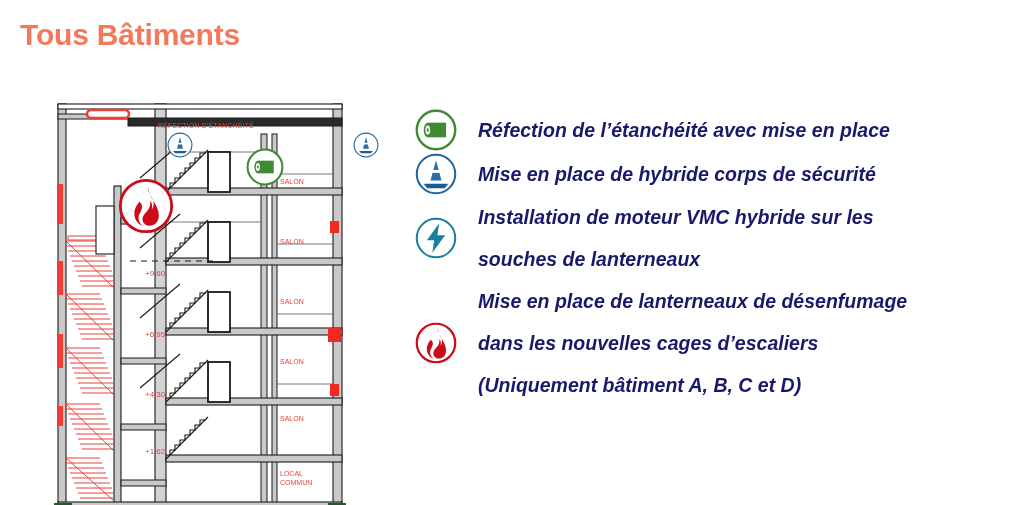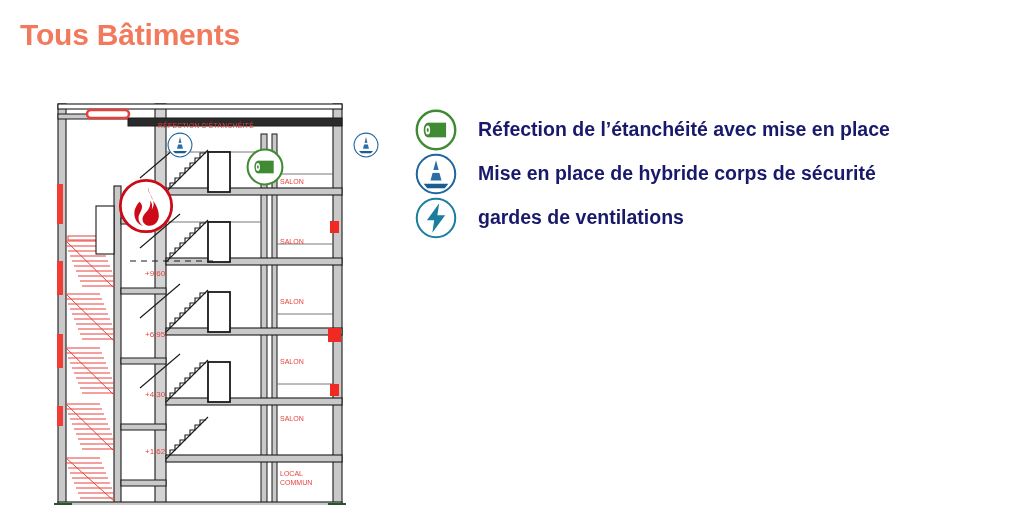--- a/index.html
+++ b/index.html
@@ -36,22 +36,23 @@
   
   #bullets {
     position: absolute;
     left: 414px;
     top: 108px;
     width: 600px;
   }
   .bullet-row {
     position: relative;
     display: flex;
-    align-items: flex-start;
+    align-items: center;
     margin-bottom: 0px;
+    font-style: italic;
   }
   .bullet-icon {
     flex: 0 0 auto;
     width: 44px;
     height: 44px;
     margin-right: 20px;
     margin-top: 0px;
   }
   .bullet-icon svg { display: block; }
   .bullet-text {
@@ -309,19 +310,39 @@
     </div>
 
     <div class="bullet-row">
       <div class="bullet-icon">
         <svg width="44" height="44" viewBox="0 0 48 48">
           <circle cx="24" cy="24" r="21" fill="#ffffff" stroke="#1b7e9e" stroke-width="2.2"></circle>
           <path d="M27.5 8 L14 26.5 L22 26.5 L20 40 L34 21 L25.5 21 Z" fill="#1b7e9e"></path>
         </svg>
       </div>
       <div class="bullet-text">
-        <span class="line">gardes de ventilations</span>
-      </div>
-    </div>
-
+        <span class="line">Installation de moteur VMC hybride sur les</span>
+        <span class="line">souches de lanterneaux</span>
+      </div>
+    </div>
+
+    <div class="bullet-row">
+      <div class="bullet-icon">
+        <svg width="44" height="44" viewBox="0 0 48 48">
+          <circle cx="24" cy="24" r="21" fill="#ffffff" stroke="#cc0a18" stroke-width="2.4"></circle>
+          <path d="M25.6 8 C25.6 14 30.6 16.2 30.6 22 C30.6 25 29 26.8 29 26.8
+                   C29 26.8 30.2 22.4 27.6 19.6 C27.6 19.6 28.6 24.4 25.2 28
+                   C22.6 30.8 21 32.6 21 35.2 C21 38.6 23.8 41 27 41
+                   C31.4 41 35 37.4 35 32.4 C35 23.4 27.6 18.6 25.6 8 Z" fill="#cc0a18"></path>
+          <path d="M18.4 20.4 C18.4 20.4 14 25 14 30.4 C14 35.6 17.2 40 21.4 41
+                   C19 39.4 17.6 37.2 17.6 34.4 C17.6 30.4 20.6 28.4 20.6 24.6
+                   C20.6 22.8 19.6 21.4 18.4 20.4 Z" fill="#cc0a18"></path>
+        </svg>
+      </div>
+      <div class="bullet-text">
+        <span class="line">Mise en place de lanterneaux de désenfumage</span>
+        <span class="line">dans les nouvelles cages d’escaliers</span>
+        <span class="line">(Uniquement bâtiment A, B, C et D)</span>
+      </div>
+    </div>
 
   </div>
 </div>
 
 </body></html>

